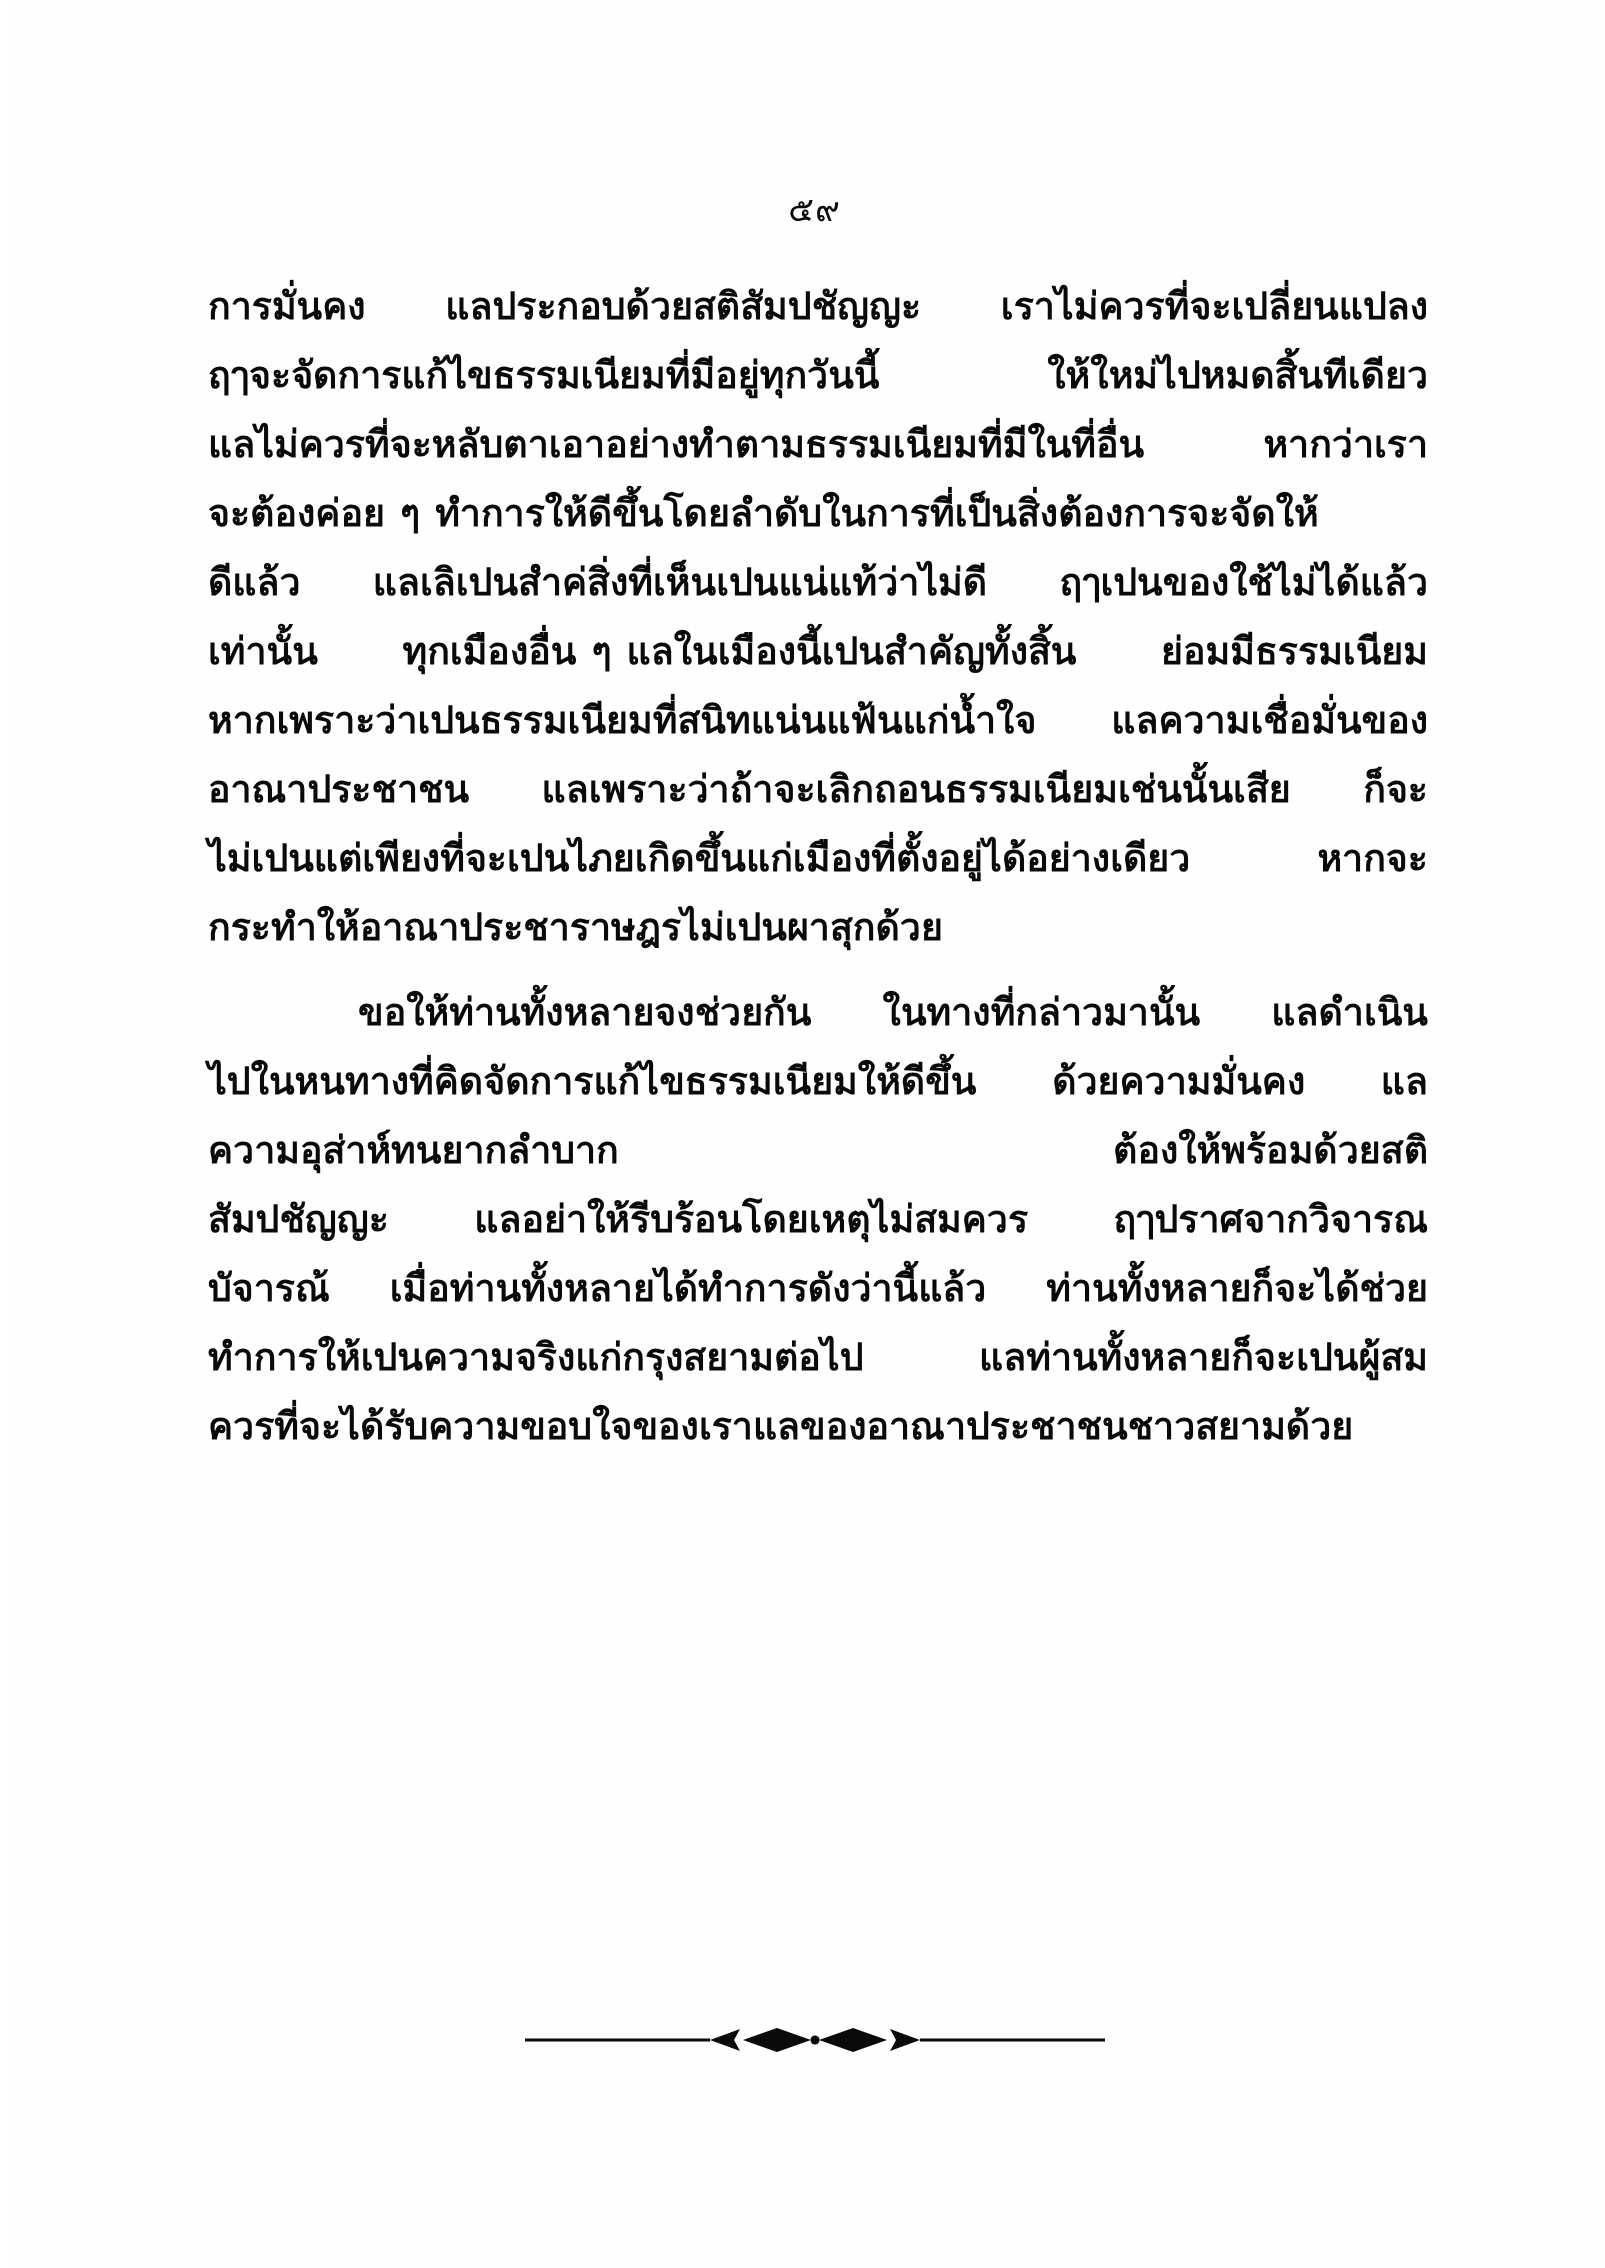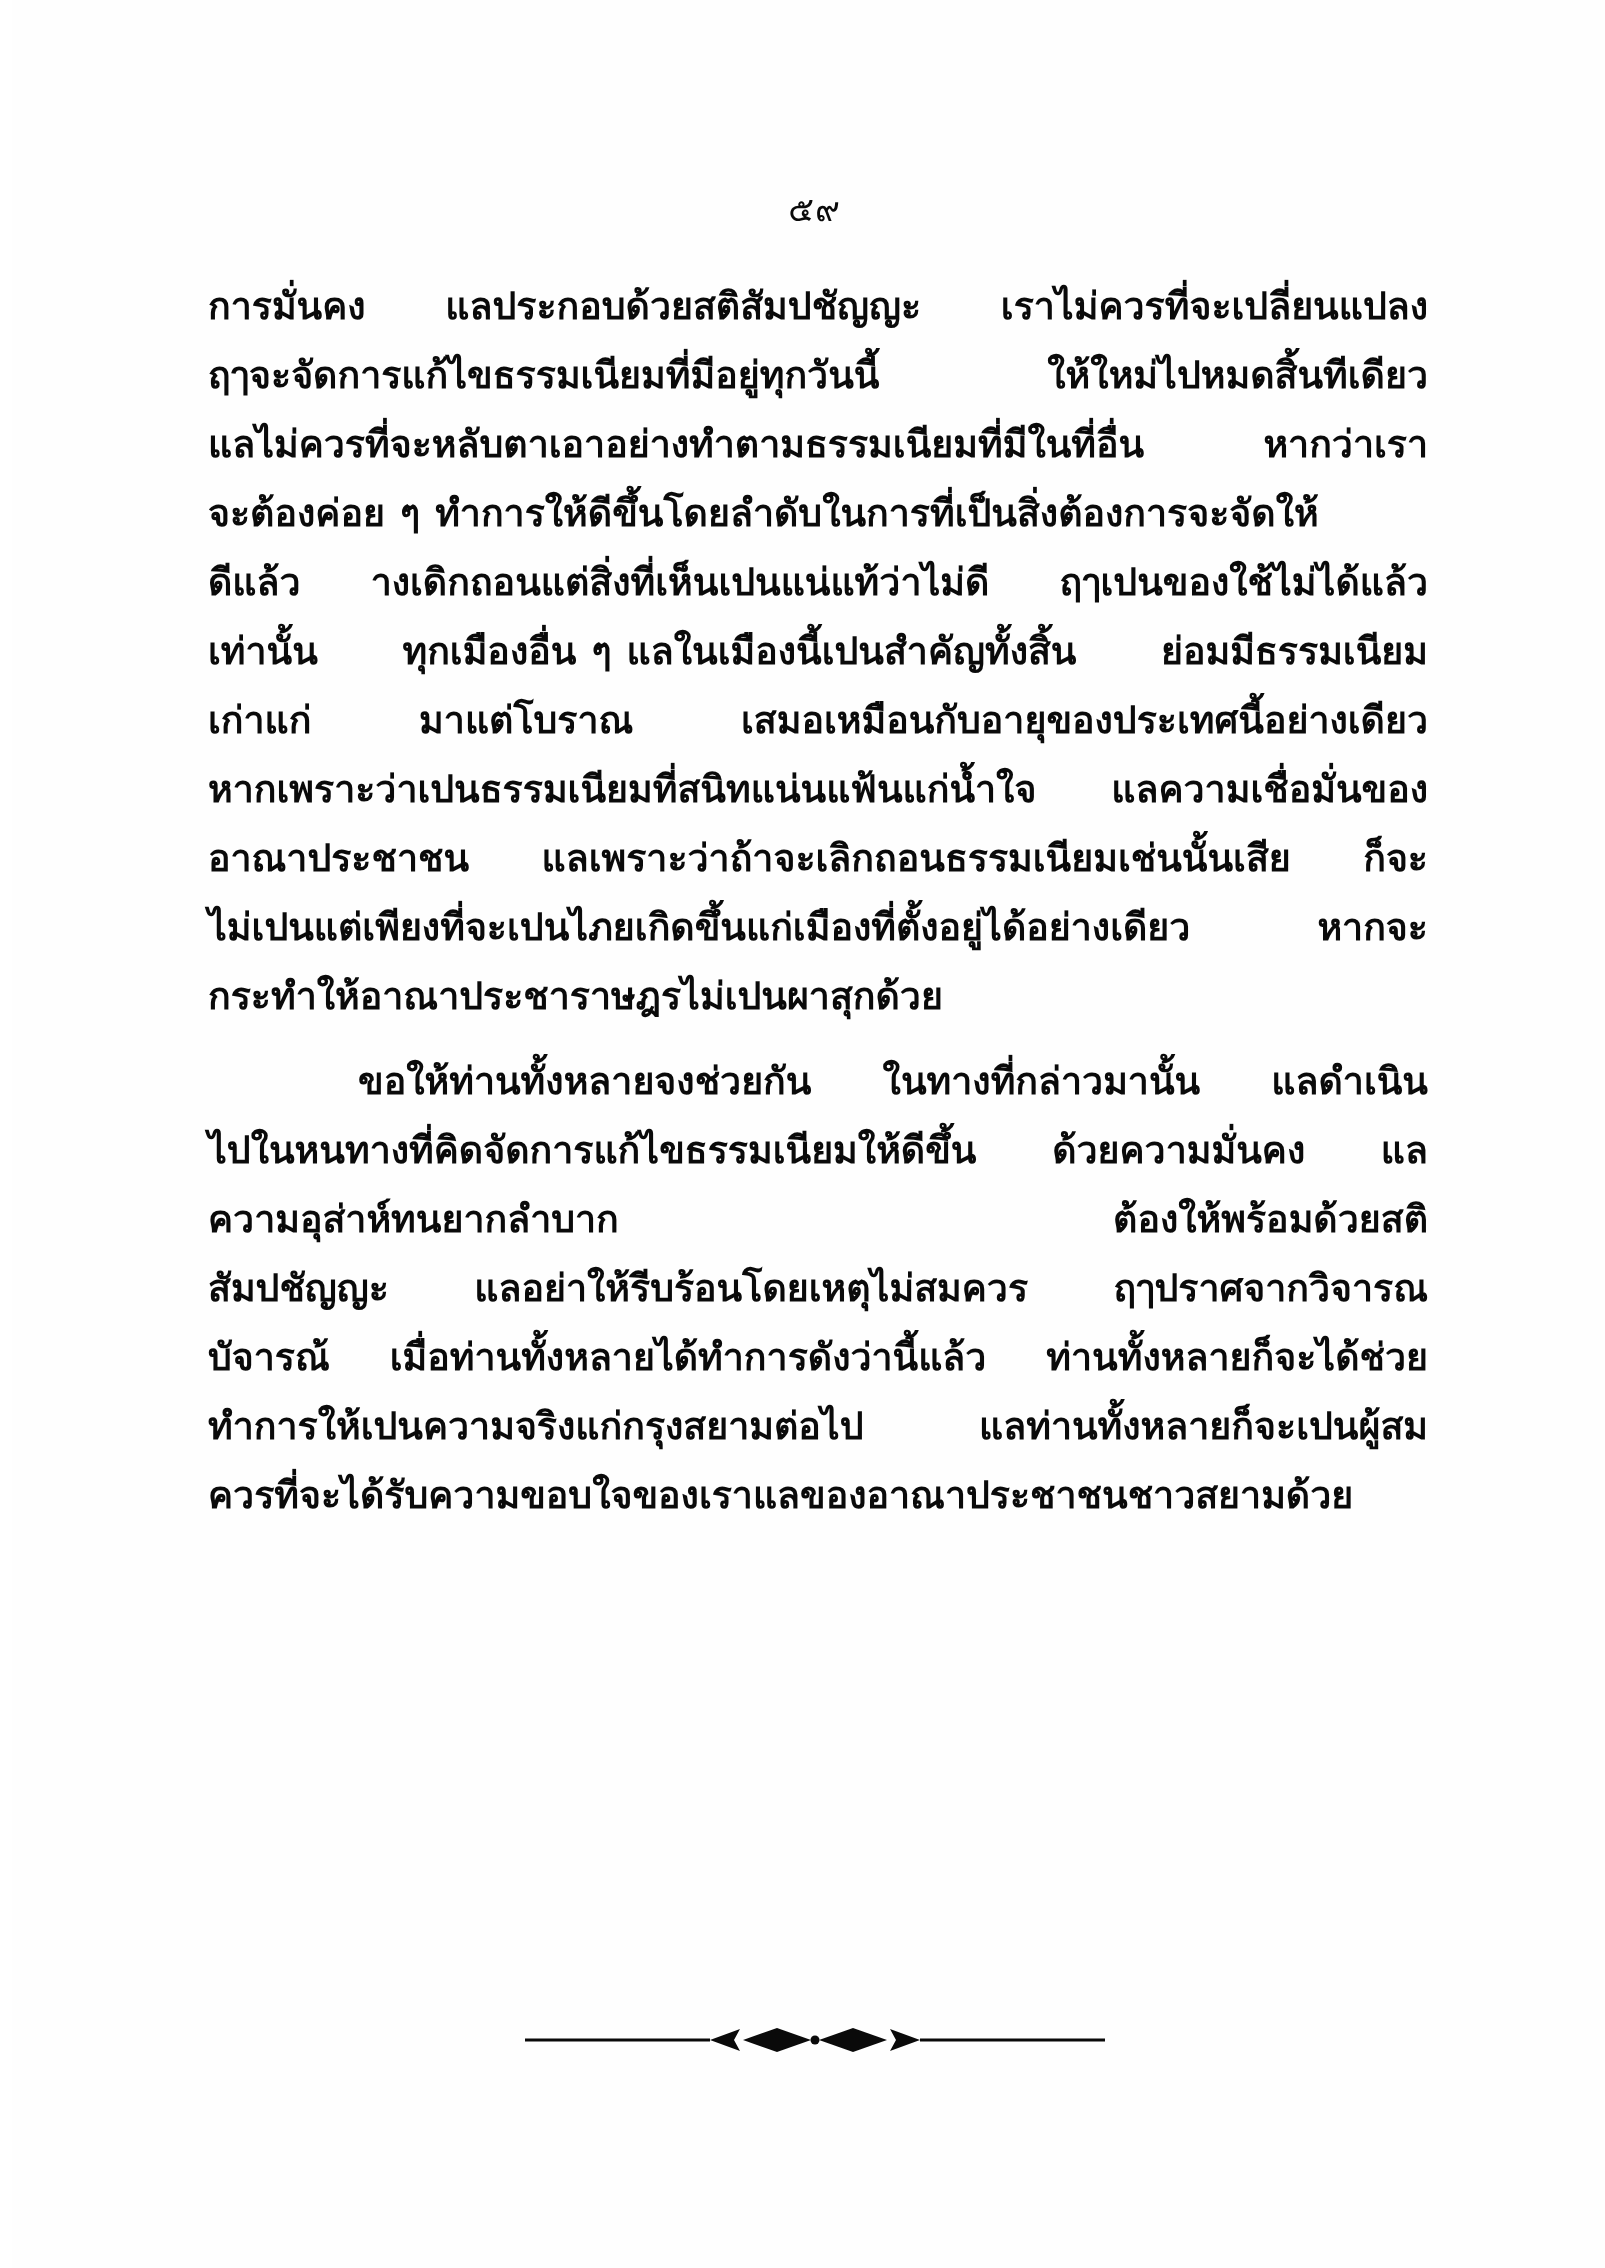--- a/index.html
+++ b/index.html
@@ -113,32 +113,27 @@
       </span>
       <span class="line just">
         <span>แลไม่ควรที่จะหลับตาเอาอย่างทำตามธรรมเนียมที่มีในที่อื่น</span>
         <span>หากว่าเรา</span>
       </span>
       <span class="line just">
         <span>จะต้องค่อย ๆ ทำการให้ดีขึ้นโดยลำดับในการที่เป็นสิ่งต้องการจะจัดให้</span>
       </span>
       <span class="line just">
         <span>ดีแล้ว</span>
-        <span>างเดิกถอนแต่สิ่งที่เห็นเปนแน่แท้ว่าไม่ดี</span>
+        <span>แลเลิเปนสำค่สิ่งที่เห็นเปนแน่แท้ว่าไม่ดี</span>
         <span>ฤๅเปนของใช้ไม่ได้แล้ว</span>
       </span>
       <span class="line just">
         <span>เท่านั้น</span>
         <span>ทุกเมืองอื่น ๆ แลในเมืองนี้เปนสำคัญทั้งสิ้น</span>
         <span>ย่อมมีธรรมเนียม</span>
-      </span>
-      <span class="line just">
-        <span>เก่าแก่</span>
-        <span>มาแต่โบราณ</span>
-        <span>เสมอเหมือนกับอายุของประเทศนี้อย่างเดียว</span>
       </span>
       <span class="line just">
         <span>หากเพราะว่าเปนธรรมเนียมที่สนิทแน่นแฟ้นแก่น้ำใจ</span>
         <span>แลความเชื่อมั่นของ</span>
       </span>
       <span class="line just">
         <span>อาณาประชาชน</span>
         <span>แลเพราะว่าถ้าจะเลิกถอนธรรมเนียมเช่นนั้นเสีย</span>
         <span>ก็จะ</span>
       </span>

